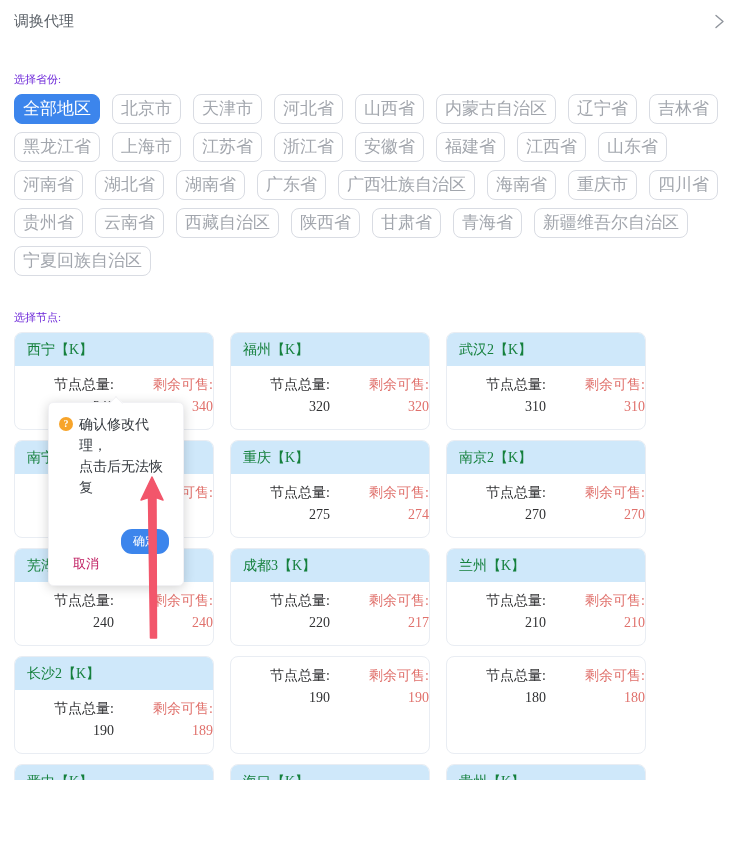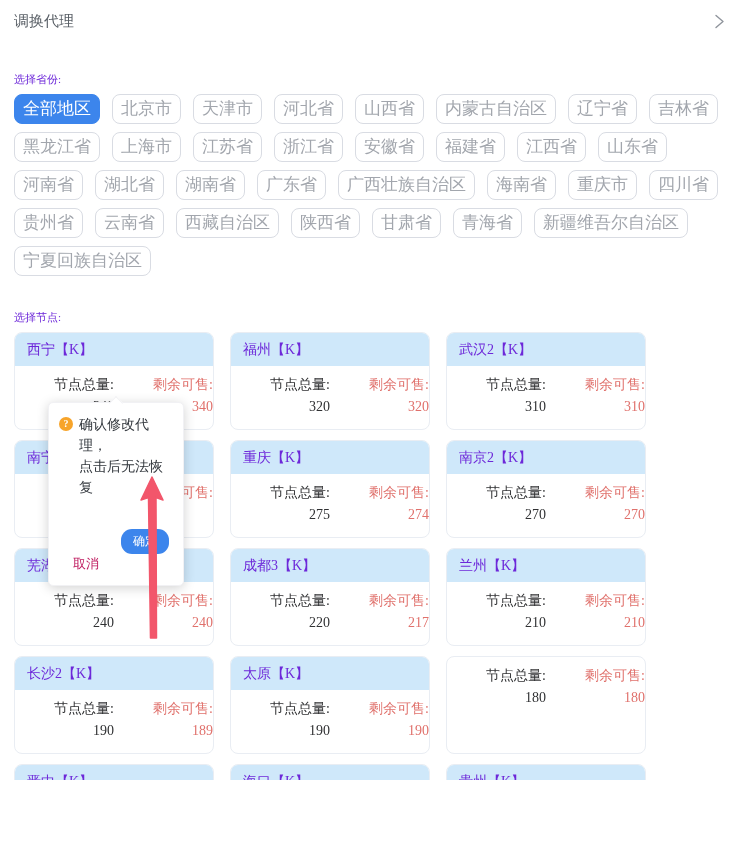--- a/index.html
+++ b/index.html
@@ -38,21 +38,21 @@
     column-gap:16px; row-gap:10px;
   }
   .card {
     width:200px; height:98px; border:1px solid #e9edf3; border-radius:8px;
     background:#fff; overflow:hidden; cursor:pointer;
   }
   .card-header {
     height:33px; background:var(--card-header,#cfe8fa); padding:0 12px;
     display:flex; align-items:center;
   }
-  .card-title { font-size:14px; color:#6d28d9; }
+  .card-title { font-size:14px; color:#15803d; }
   .card-body { display:flex; padding-top:9px; }
   .stat { width:50%; text-align:right; }
   .stat-label { font-size:14px; line-height:20px; color:#303133; }
   .stat-value { font-size:14px; line-height:23px; color:#303133; }
   .stat.remain .stat-label, .stat.remain .stat-value { color:var(--danger,#e0716c); }
   
   .popconfirm {
     position:absolute; left:48px; top:402px; width:136px; z-index:5;
     background:#fff; border:1px solid #f1f1f4; border-radius:5px;
     box-shadow:0 2px 12px rgba(0,0,0,0.18); padding:11px 12px 10px 10px;
@@ -284,23 +284,20 @@
         <div class="stat-label">节点总量:</div>
         <div class="stat-value">190</div>
       </div>
       <div class="stat remain">
         <div class="stat-label">剩余可售:</div>
         <div class="stat-value">189</div>
       </div>
     </div>
   </div>
           <div class="card">
-    <div class="card-header">
-      <span class="card-title">太原【K】</span>
-    </div>
     <div class="card-body">
       <div class="stat total">
         <div class="stat-label">节点总量:</div>
         <div class="stat-value">190</div>
       </div>
       <div class="stat remain">
         <div class="stat-label">剩余可售:</div>
         <div class="stat-value">190</div>
       </div>
     </div>

